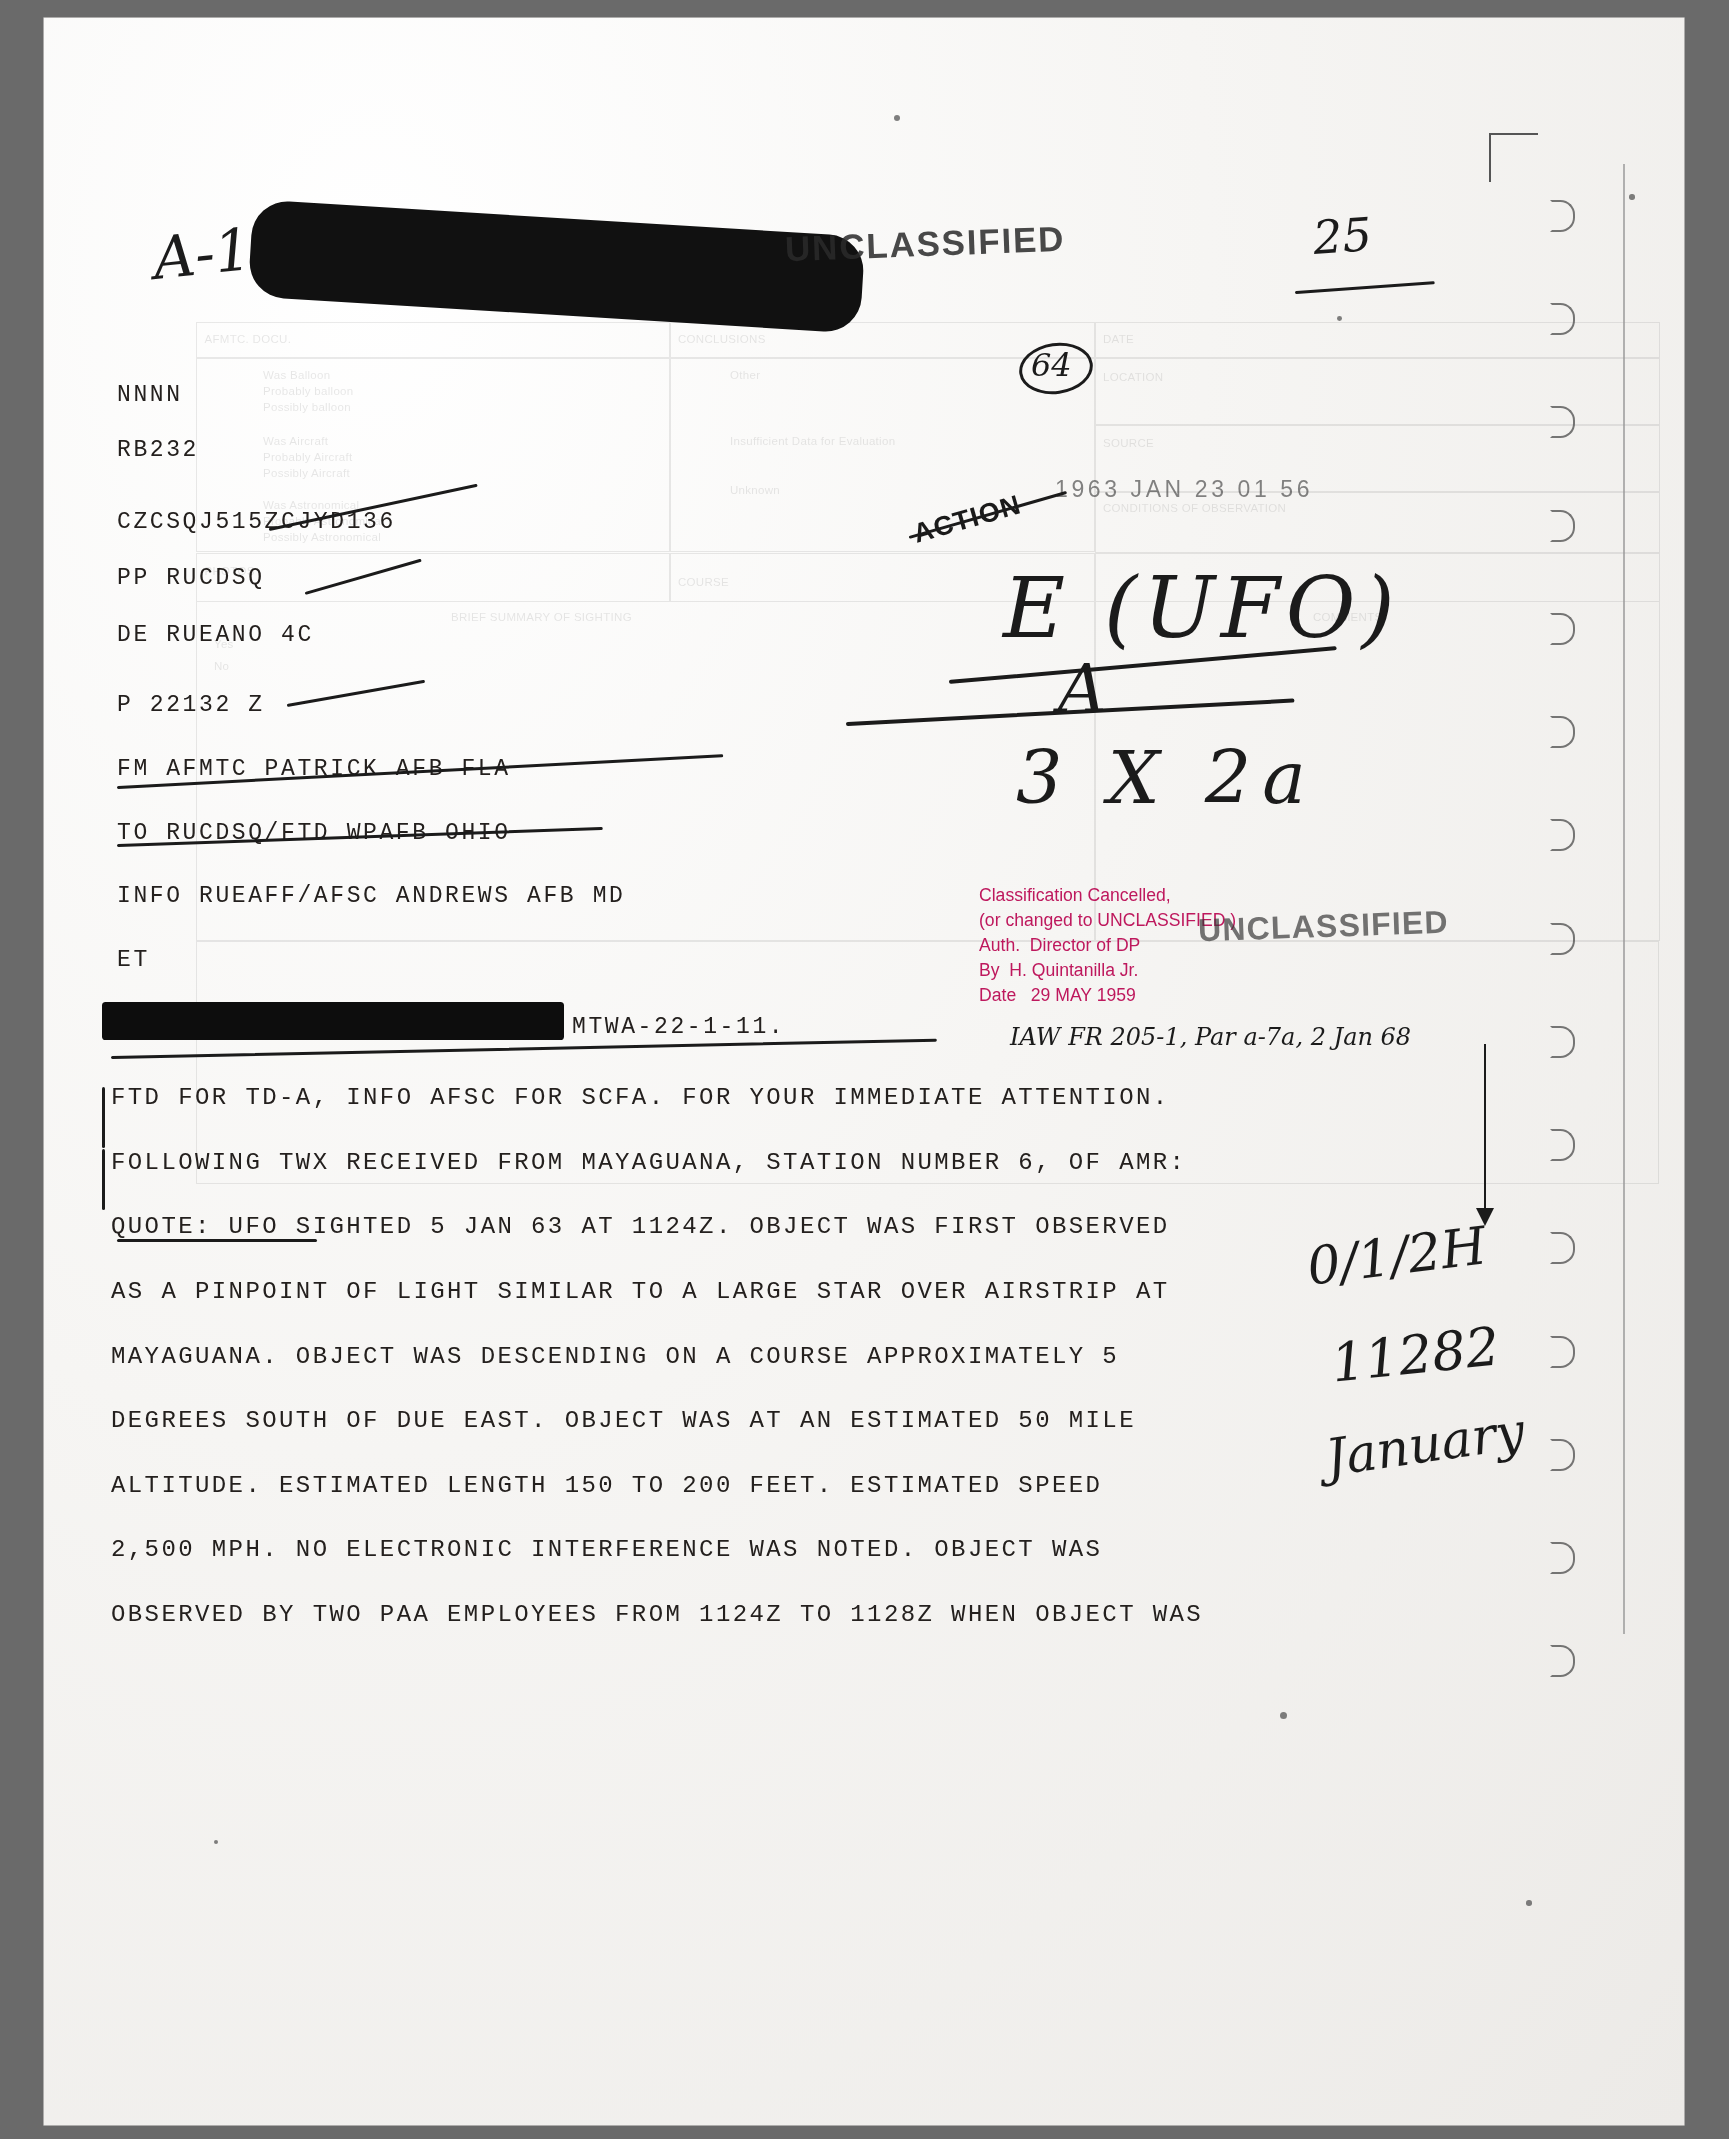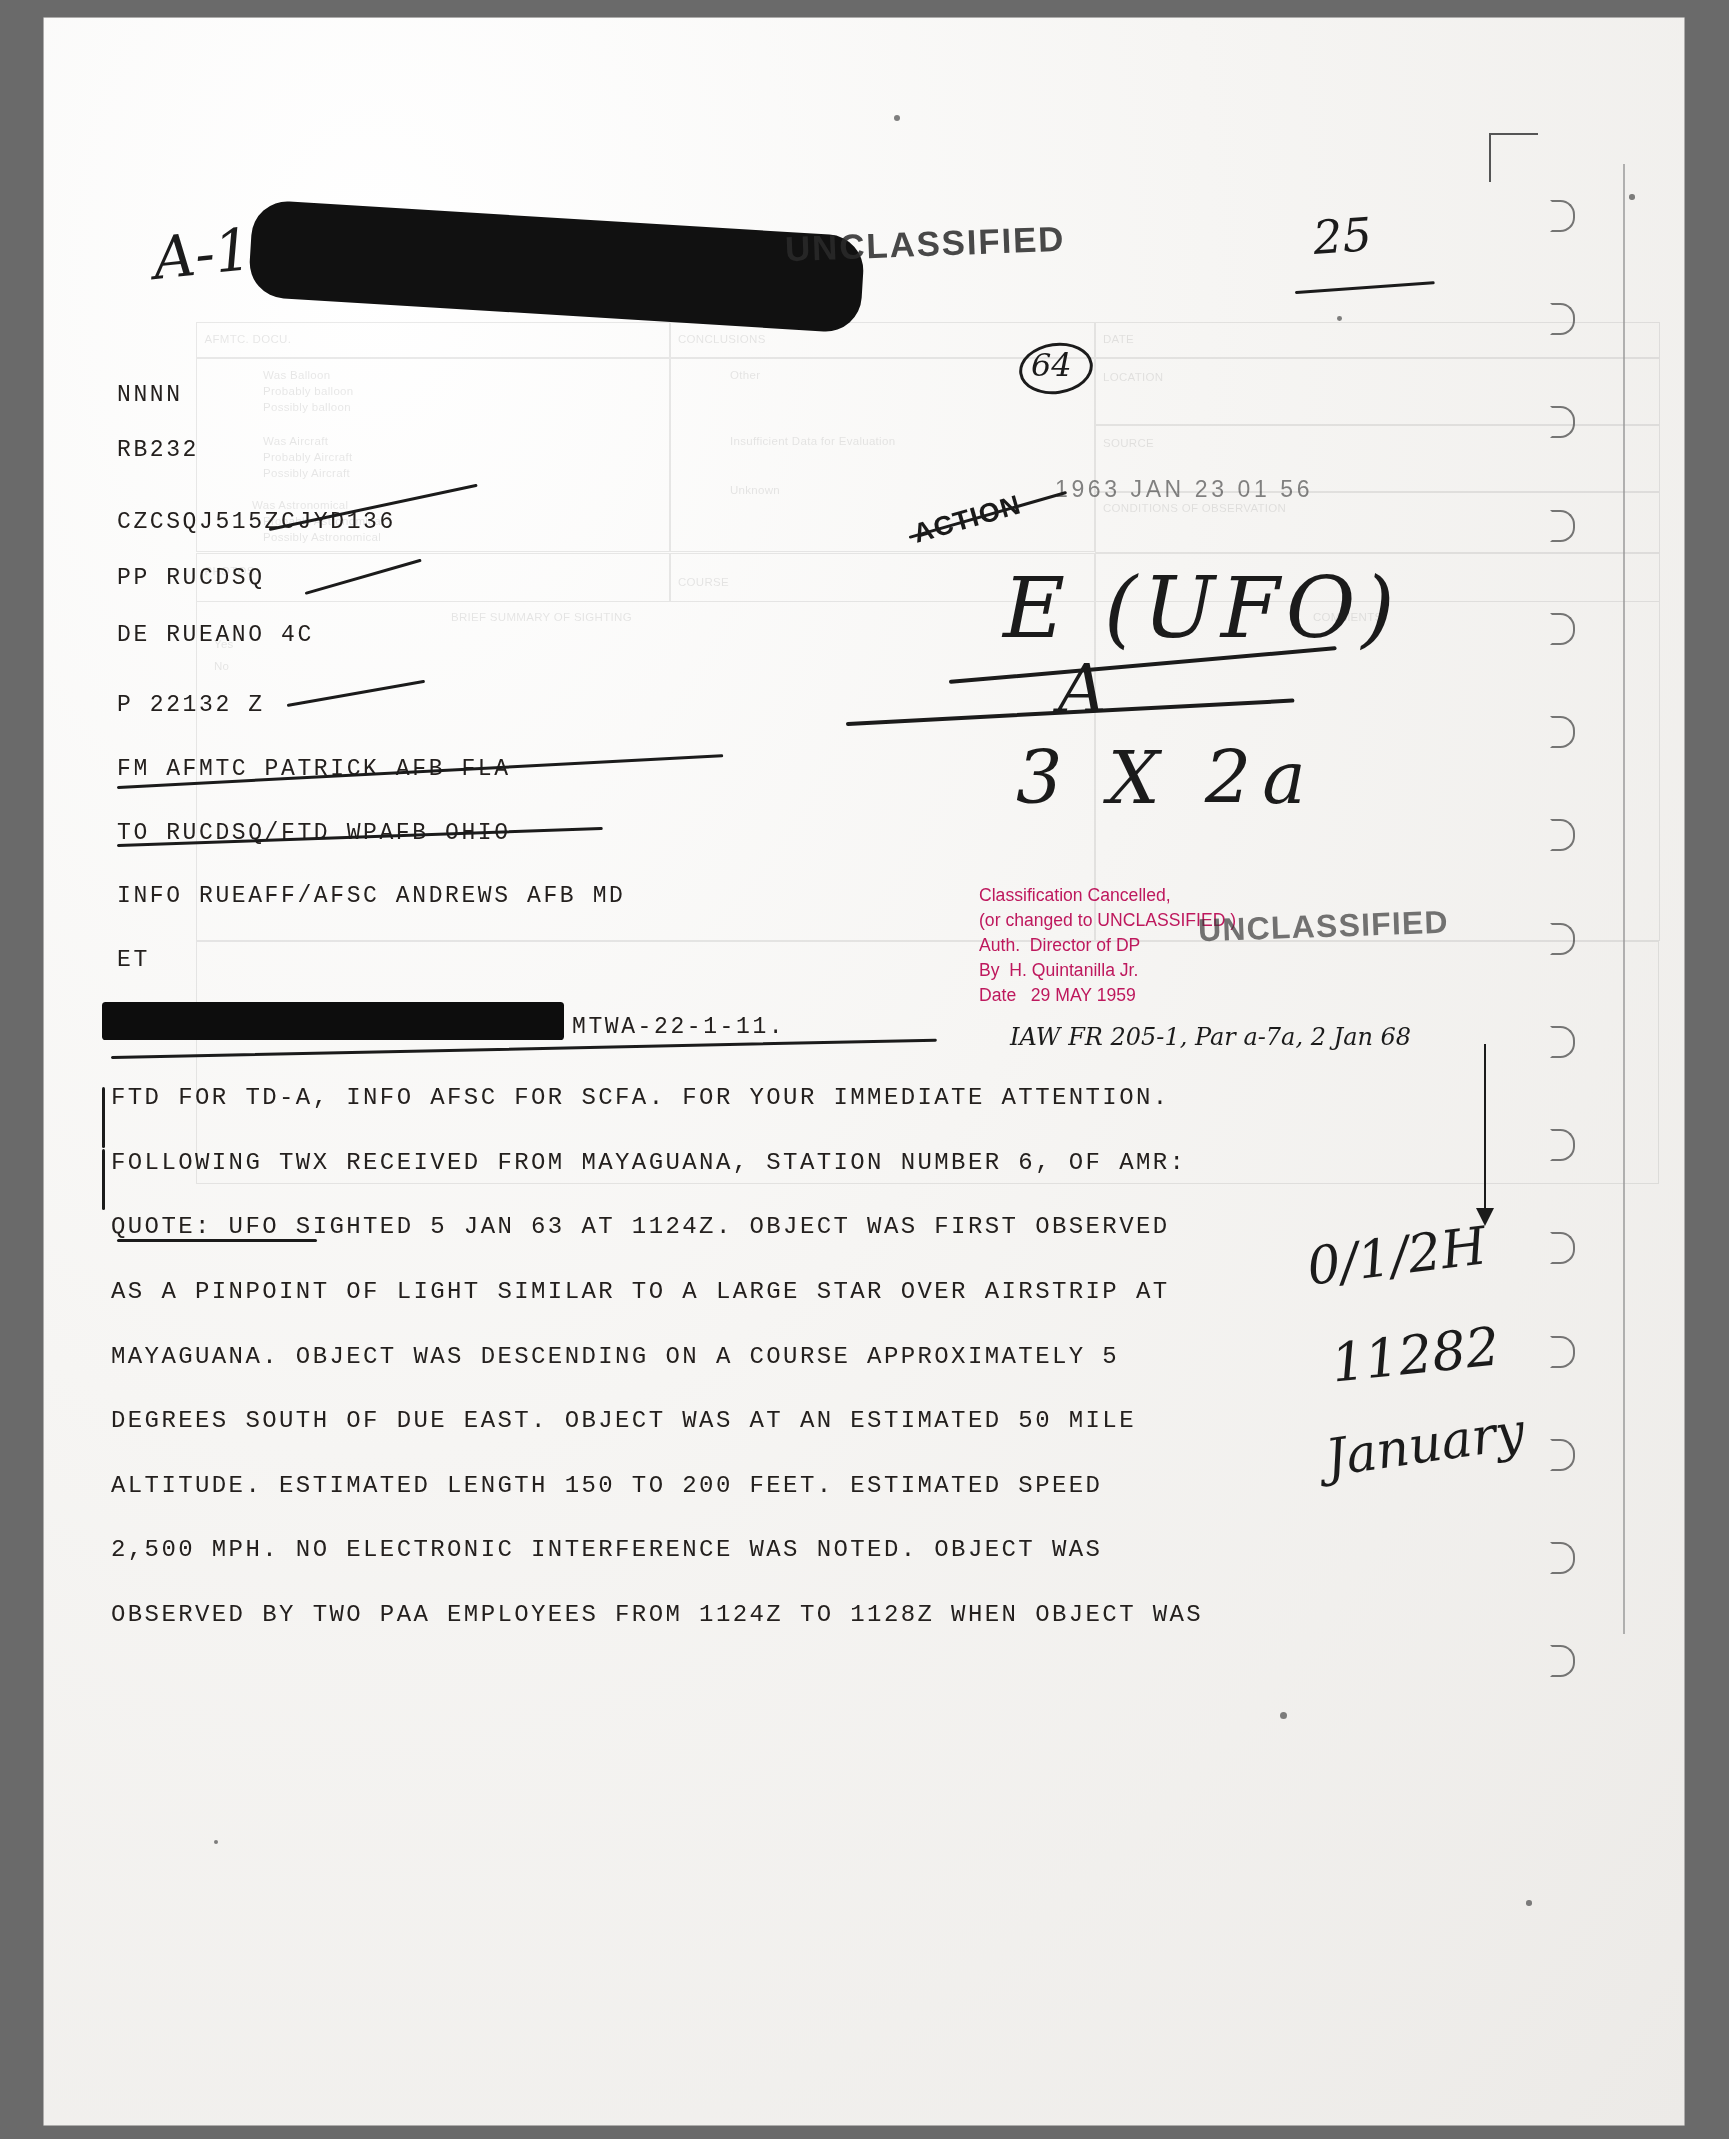--- a/index.html
+++ b/index.html
@@ -238,21 +238,21 @@
       <div class="gtext" style="left:907px;top:49px;">LOCATION</div>
       <div class="gtext" style="left:907px;top:115px;">SOURCE</div>
       <div class="gtext" style="left:907px;top:180px;">CONDITIONS OF OBSERVATION</div>
 
       <div class="gtext" style="left:67px;top:47px;">Was Balloon</div>
       <div class="gtext" style="left:67px;top:63px;">Probably balloon</div>
       <div class="gtext" style="left:67px;top:79px;">Possibly balloon</div>
       <div class="gtext" style="left:67px;top:113px;">Was Aircraft</div>
       <div class="gtext" style="left:67px;top:129px;">Probably Aircraft</div>
       <div class="gtext" style="left:67px;top:145px;">Possibly Aircraft</div>
-      <div class="gtext" style="left:56px;top:177px;text-align:center;">Was Astronomical</div>
+      <div class="gtext" style="left:67px;top:177px;text-align:center;">Was Astronomical</div>
       <div class="gtext" style="left:67px;top:193px;">Probably Astronomical</div>
       <div class="gtext" style="left:67px;top:209px;">Possibly Astronomical</div>
       <div class="gtext" style="left:534px;top:47px;">Other</div>
       <div class="gtext" style="left:534px;top:113px;">Insufficient Data for Evaluation</div>
       <div class="gtext" style="left:534px;top:162px;">Unknown</div>
 
       <div class="gcell" style="left:0;top:231px;width:474px;height:49px;"></div>
       <div class="gcell" style="left:474px;top:231px;width:425px;height:49px;"></div>
       <div class="gcell" style="left:899px;top:231px;width:565px;height:49px;"></div>
       <div class="gtext" style="left:8.5px;top:243px;">PHOTOS</div>

